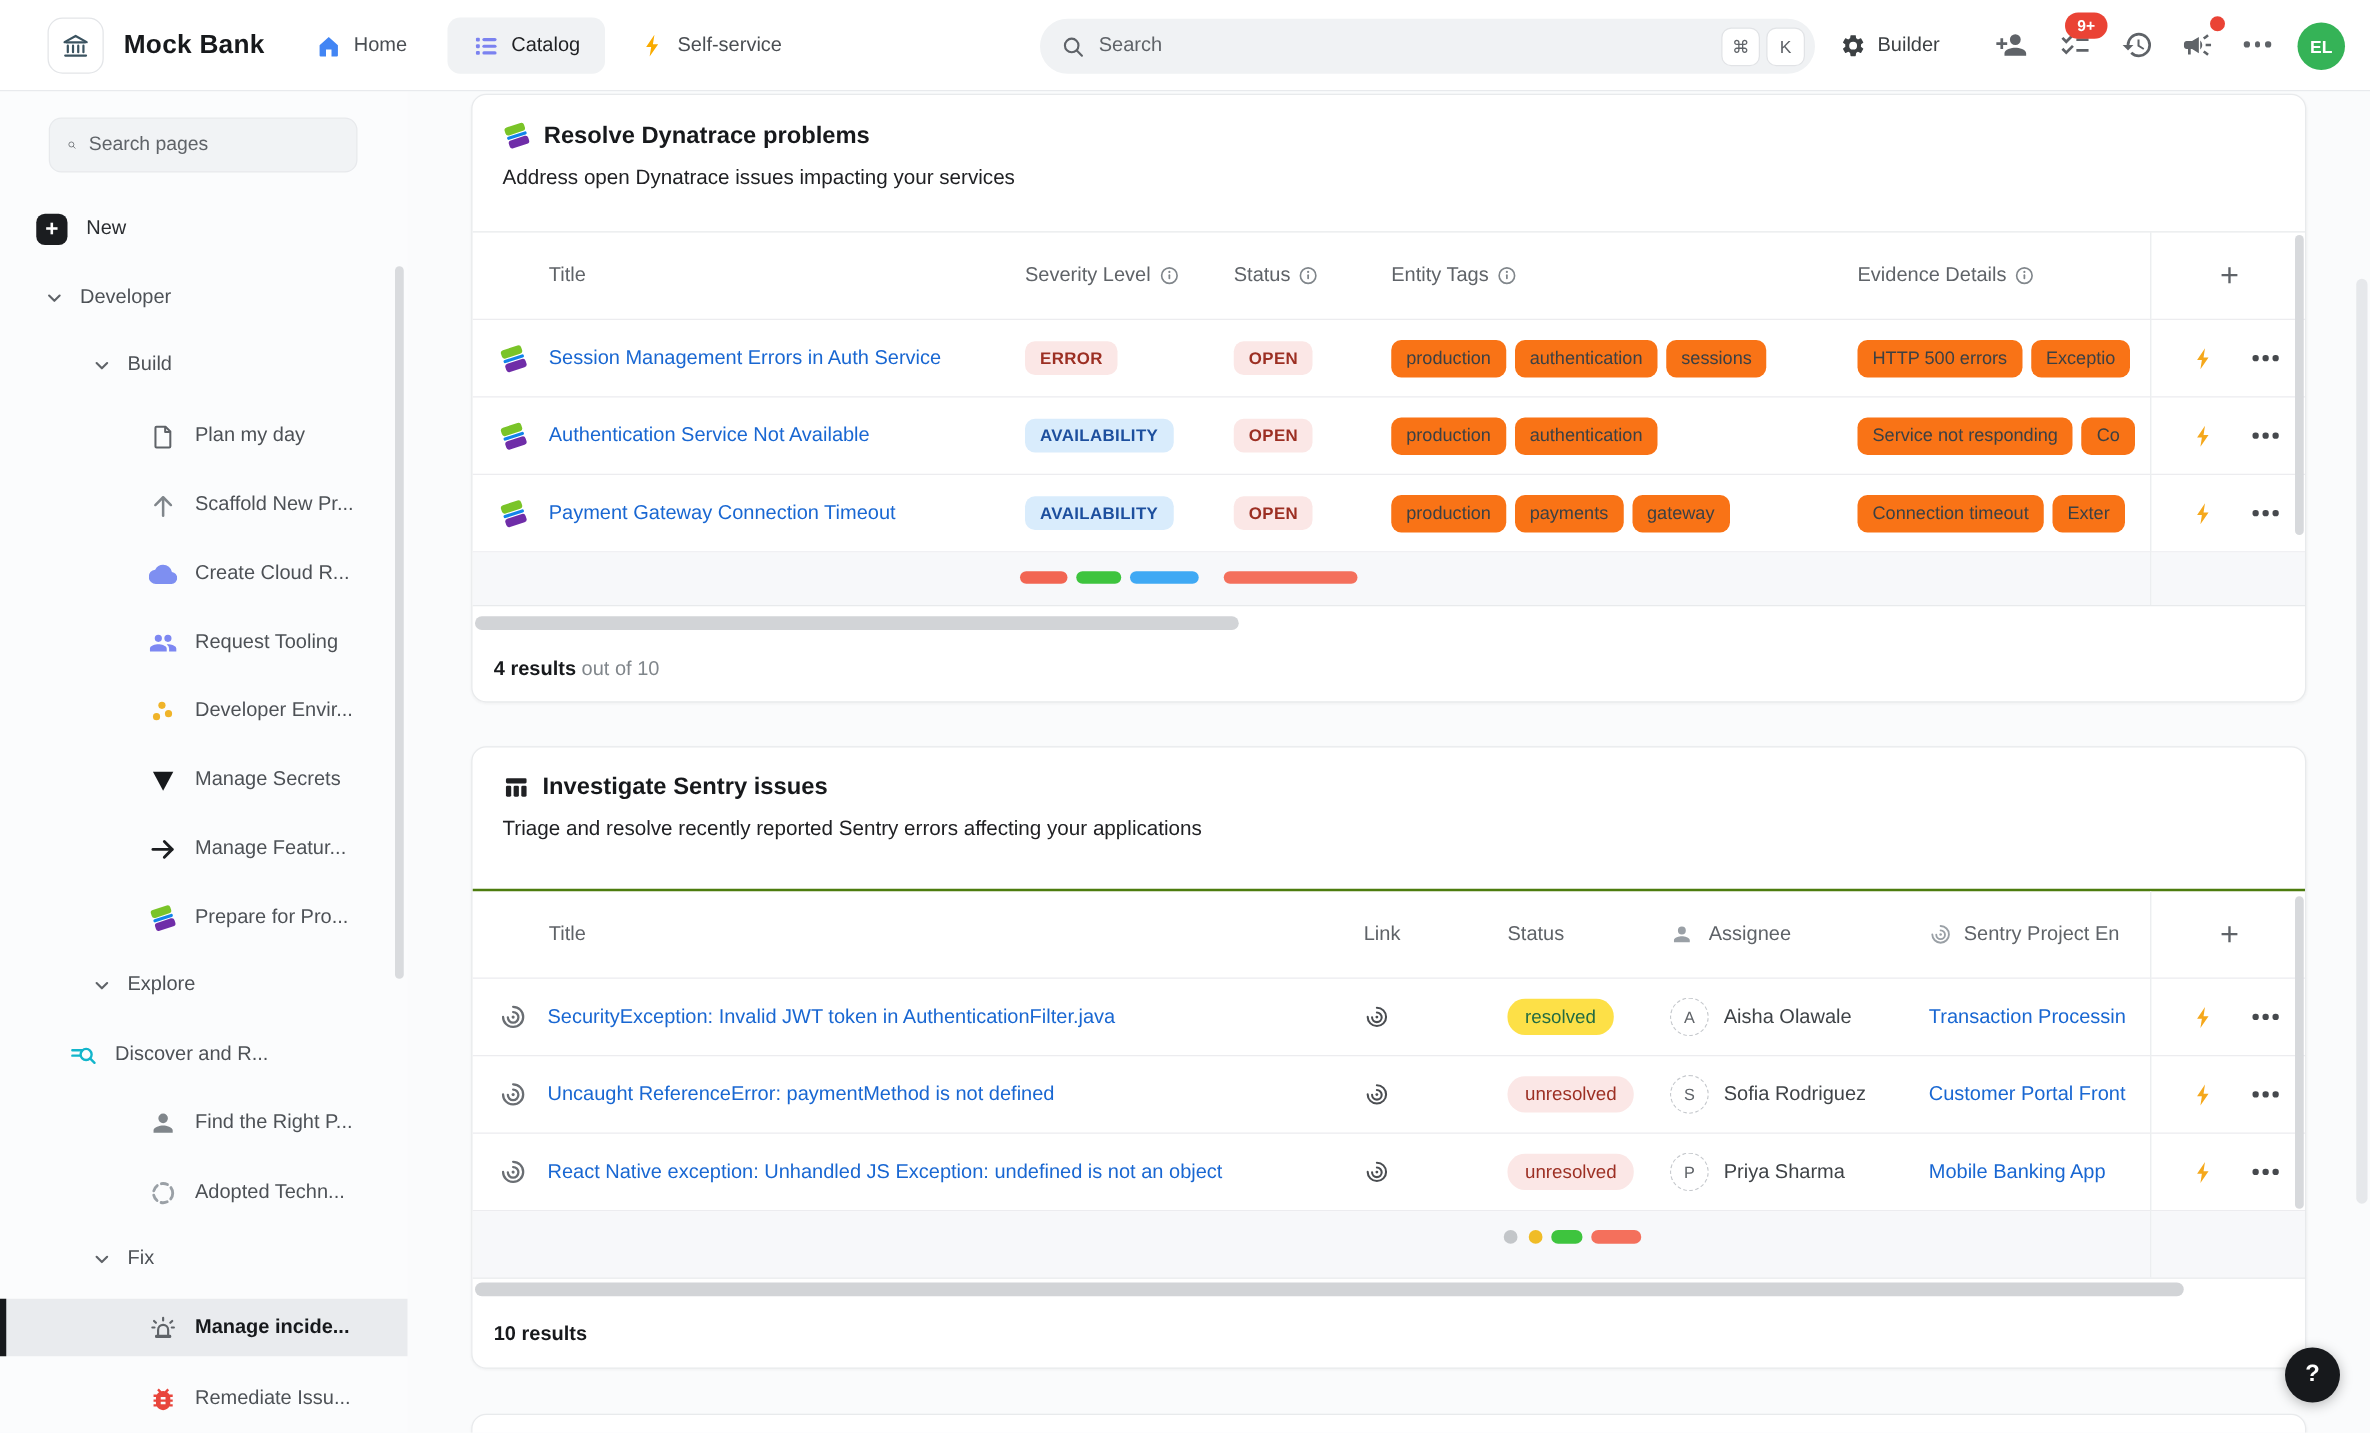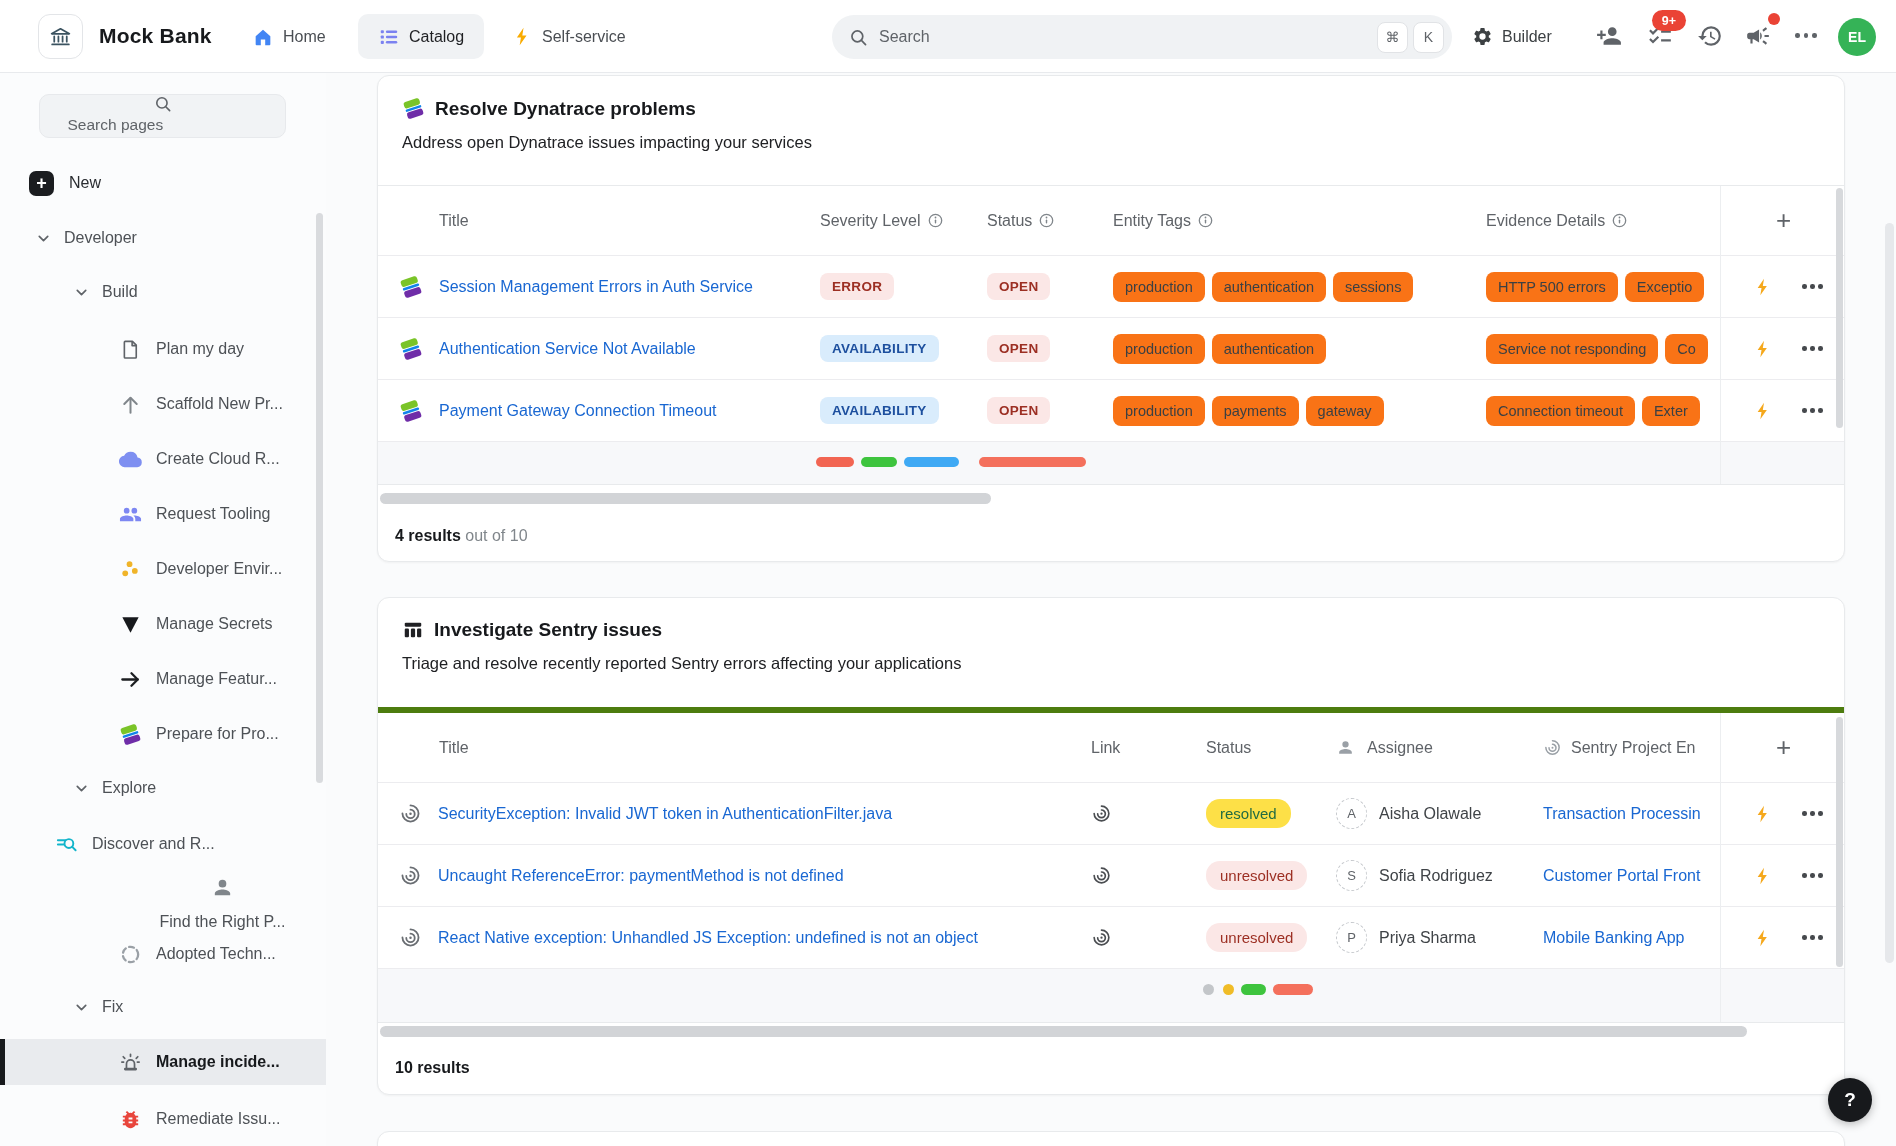--- a/index.html
+++ b/index.html
@@ -50,21 +50,21 @@
   .dots3 { display:flex; gap:4px; }
   .dots3 i { width:4.5px; height:4.5px; border-radius:50%; background:#5f6368; }
   .avatar { position:absolute; left:1838px; top:18px; width:38px; height:38px; border-radius:50%;
     background:#35b357; color:#fff; font-size:14px; font-weight:600;
     display:flex; align-items:center; justify-content:center; cursor:pointer; }
 
   
   .sidebar { position:absolute; top:73px; left:0; width:326px; height:1073px; background:#fbfcfd; }
   .side-search { position:absolute; left:39px; top:21px; width:247px; height:44px;
     background:#f1f3f5; border:1px solid #e7e9ec; border-radius:10px;
-    display:flex; align-items:center; padding:0 14px; color:#5f6368;flex-direction:column; }
+    display:flex; align-items:center; padding:0 14px; color:#5f6368; }
   .side-search input { flex:1; border:none; outline:none; background:transparent;
     font-family:"Liberation Sans",sans-serif; font-size:15.5px; color:#202124; margin-left:10px; }
   .side-search input::placeholder { color:#5f6368; }
   .srow { position:absolute; left:0; width:326px; height:44px; display:flex; align-items:center; cursor:pointer; }
   .srow .lbl { font-size:16px; color:#4d5156; white-space:nowrap; }
   .plusbox { width:25px; height:25px; background:#1b1d20; border-radius:7px; color:#fff;
     display:flex; align-items:center; justify-content:center; font-size:18px; font-weight:700; line-height:1; }
   .chev { width:15px; height:15px; color:#5f6368; }
   .sideic { width:23px; height:23px; flex:none; }
   .sel { background:#e9ebee; }
@@ -78,21 +78,21 @@
     border:1px solid #e8eaec; border-radius:12px; box-shadow:0 1px 2px rgba(60,64,67,.05); overflow:hidden; }
   .card1 { top:2px; height:487px; }
   .card2 { top:524px; height:498px; }
   .card3 { top:1058px; height:30px; border-radius:12px 12px 0 0; }
 
   .card-head { padding:21px 24px 0 24px; }
   .card-title-row { display:flex; align-items:center; gap:10px; }
   .card-title { font-size:19px; font-weight:700; color:#17191c; }
   .card-sub { margin-top:13px; font-size:16.5px; color:#202124; }
   .card1 .card-head { height:110px; border-bottom:1px solid #e8eaec; }
-  .card2 .card-head { height:115px; border-bottom:6px solid #4d7c0f; }
+  .card2 .card-head { height:115px; border-bottom:2px solid #4d7c0f; }
 
   .thead { display:flex; align-items:center; height:70px; border-bottom:1px solid #ececef;
     font-size:16px; color:#5f6368; }
   .th { display:flex; align-items:center; gap:7px; }
   .trow { display:flex; align-items:center; height:62px; border-bottom:1px solid #ececef; }
   .cell { display:flex; align-items:center; height:100%; overflow:hidden; flex:none; }
 
   
   .c1-title { width:438px; padding-left:21px; gap:16px; }
   .c1-sev { width:167px; padding-left:4px; }
@@ -426,21 +426,21 @@
         <use href="#i-chev"></use>
       </svg>
     <span class="lbl">Explore</span>
   </div>
   <div class="srow" style="top:749px; padding-left:55px; gap:14px;">
     <svg class="ic sideic" style="color:#12b5cb">
         <use href="#i-search-lines"></use>
       </svg>
     <span class="lbl">Discover and R...</span>
   </div>
-  <div class="srow" style="top:803px; padding-left:119px; gap:14px;flex-direction:column;">
+  <div class="srow" style="top:803px; padding-left:119px; gap:14px;">
     <svg class="ic sideic" style="color:#80868b">
         <use href="#i-person"></use>
       </svg>
     <span class="lbl">Find the Right P...</span>
   </div>
   <div class="srow" style="top:859px; padding-left:119px; gap:14px;">
     <svg class="ic sideic" style="color:#9aa0a6">
         <use href="#i-dashed-circle"></use>
       </svg>
     <span class="lbl">Adopted Techn...</span>

